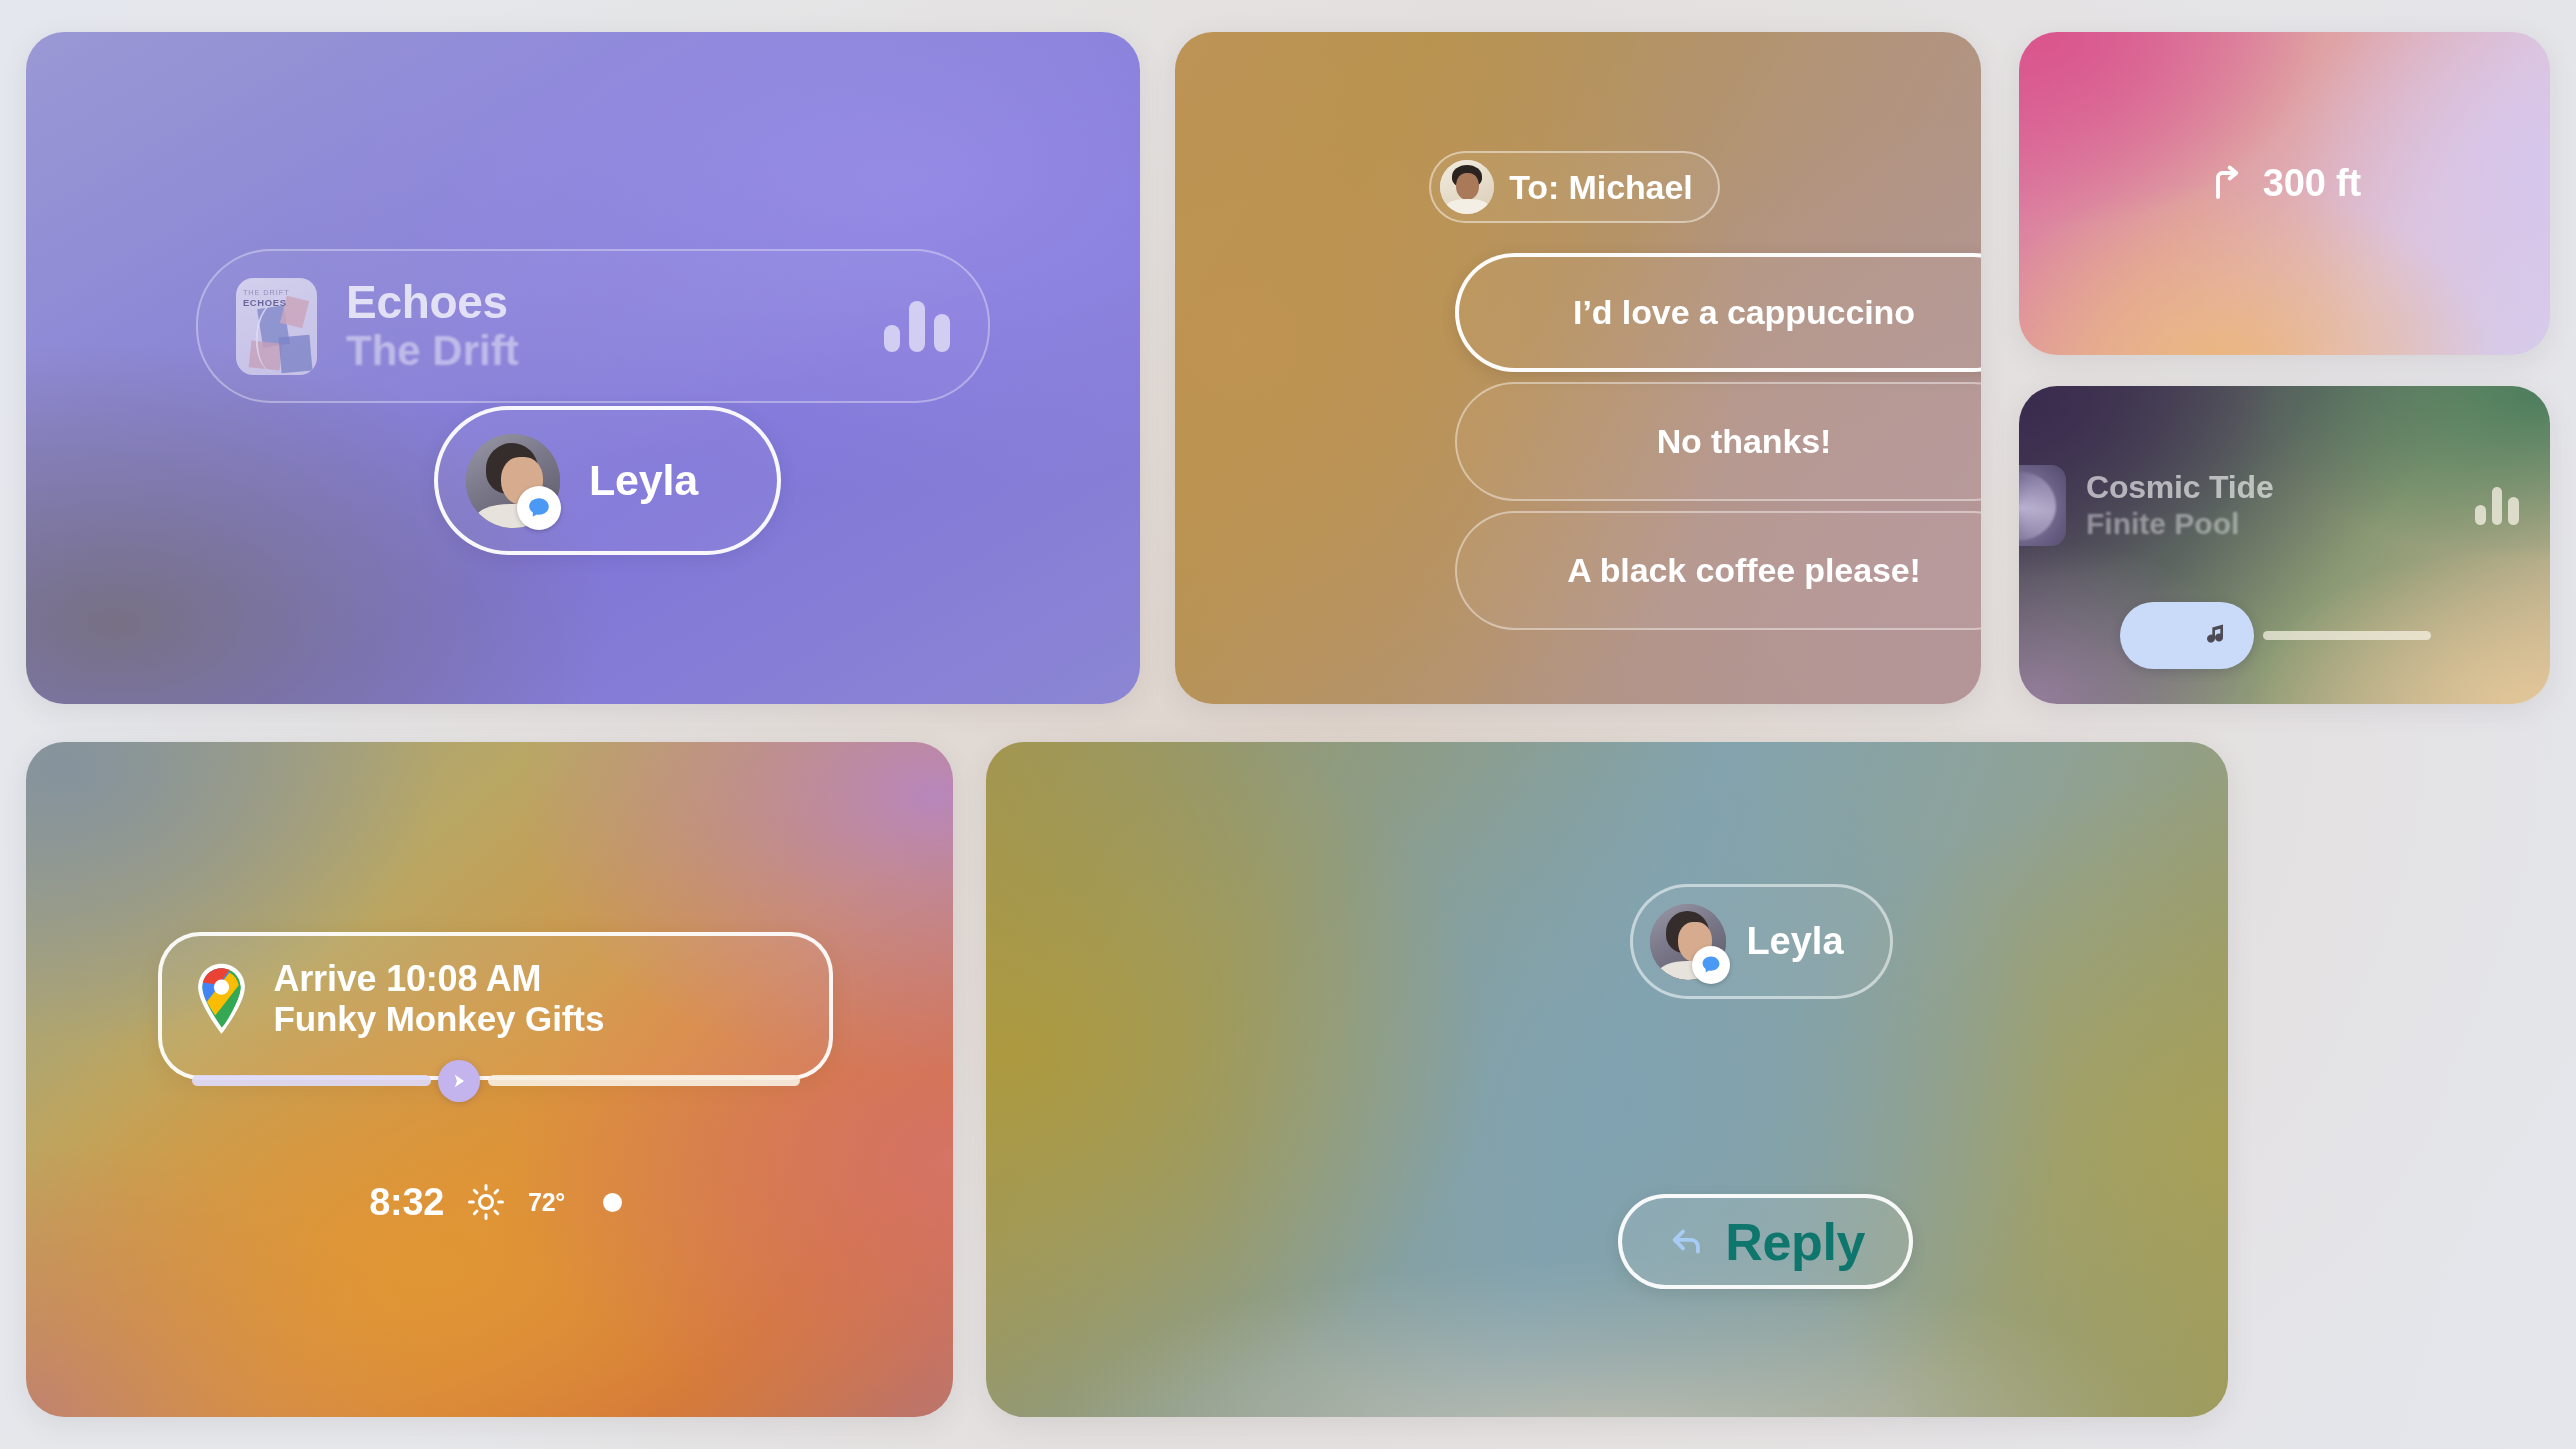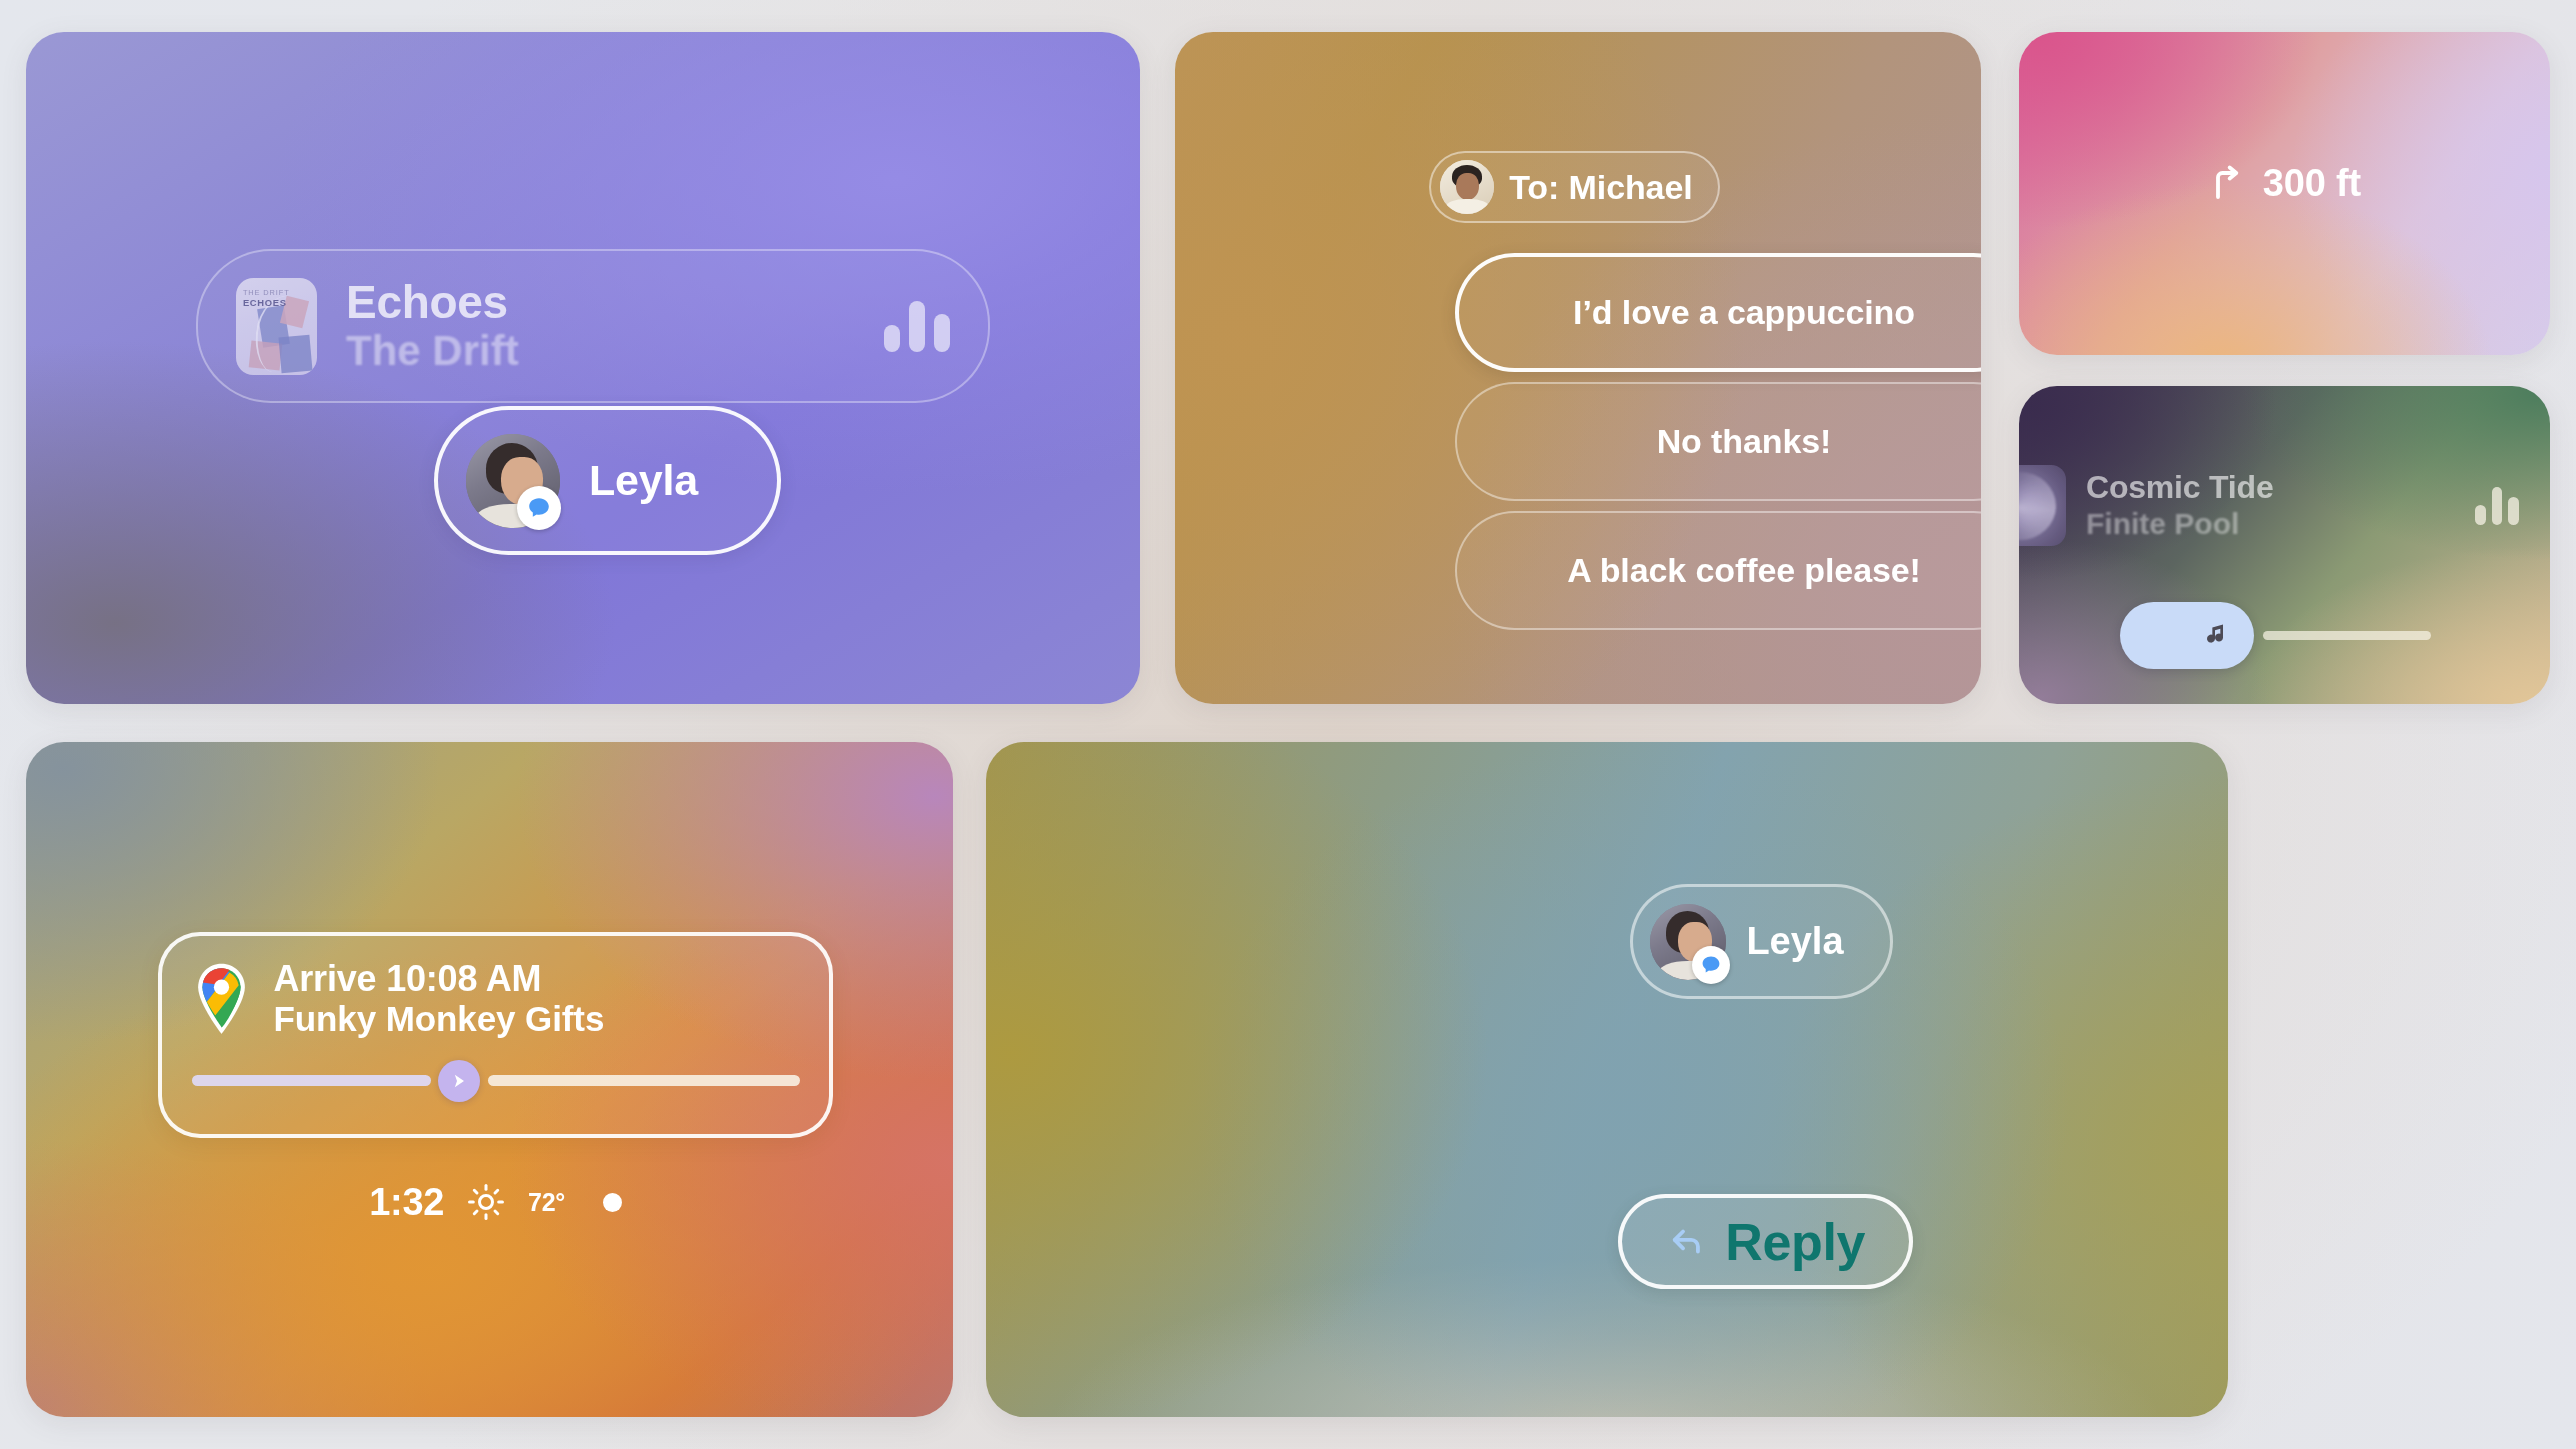--- a/index.html
+++ b/index.html
@@ -272,21 +272,21 @@
     left: 25.5px; top: 742px; width: 927px; height: 675px;
     background:
       radial-gradient(ellipse 70% 70% at 4% 4%, rgba(132,146,158,0.95) 0%, rgba(132,146,158,0.0) 58%),
       radial-gradient(ellipse 75% 70% at 98% 8%, rgba(182,134,194,0.95) 0%, rgba(182,134,194,0.0) 60%),
       radial-gradient(ellipse 80% 70% at 100% 62%, rgba(214,116,104,0.95) 0%, rgba(214,116,104,0.0) 60%),
       radial-gradient(ellipse 90% 75% at 44% 78%, rgba(225,150,52,0.97) 0%, rgba(225,150,52,0.0) 62%),
       radial-gradient(ellipse 70% 65% at 2% 98%, rgba(188,128,120,0.92) 0%, rgba(188,128,120,0.0) 60%),
       linear-gradient(140deg, #9aa08c 0%, #b9a764 30%, #d98f3c 58%, #d06c3c 82%, #b8766e 100%);
   }
   .eta-pill {
-    position: absolute; left: 158px; top: 932px; width: 675px; height: 206px;
+    position: absolute; left: 158px; top: 932px; width: 675px; height: 148px;
     border: 4.7px solid rgba(255,255,255,0.92);
     border-radius: 42px;
     background: rgba(255,255,255,0.06);
     padding: 23px 29.5px 0 29.5px;
     box-shadow: 0 5.4px 20px rgba(120,70,20,0.12);
   }
   .eta-head { display: flex; align-items: center; }
   .maps-pin { width: 59px; height: 75px; flex: 0 0 auto; }
   .eta-lines { margin-left: 23px; }
   .eta-line1 { font-size: 36px; font-weight: 700; color: #fff; letter-spacing: -0.2px; line-height: 1.12; }
@@ -504,21 +504,21 @@
       <div class="eta-bar-rest" id="eta-rest" style="width: 312px;"></div>
       <div class="eta-thumb" id="eta-thumb" style="left: 246px;">
         <svg width="20" height="20" viewBox="0 0 24 24" aria-hidden="true">
           <path d="M7 4.5l11 7.5-11 7.5 2.6-7.5L7 4.5z" fill="#ffffff"></path>
         </svg>
       </div>
     </div>
   </div>
 
   <div class="status-row">
-    <span class="status-time">1:32</span>
+    <span class="status-time">8:32</span>
     <span>
       <svg width="38" height="38" viewBox="0 0 24 24" aria-hidden="true">
         <circle cx="12" cy="12" r="4.1" fill="none" stroke="#ffffff" stroke-width="1.9"></circle>
         <g stroke="#ffffff" stroke-width="1.9" stroke-linecap="round">
           <line x1="12" y1="1.6" x2="12" y2="4.0"></line>
           <line x1="12" y1="20.0" x2="12" y2="22.4"></line>
           <line x1="1.6" y1="12" x2="4.0" y2="12"></line>
           <line x1="20.0" y1="12" x2="22.4" y2="12"></line>
           <line x1="4.6" y1="4.6" x2="6.3" y2="6.3"></line>
           <line x1="17.7" y1="17.7" x2="19.4" y2="19.4"></line>

